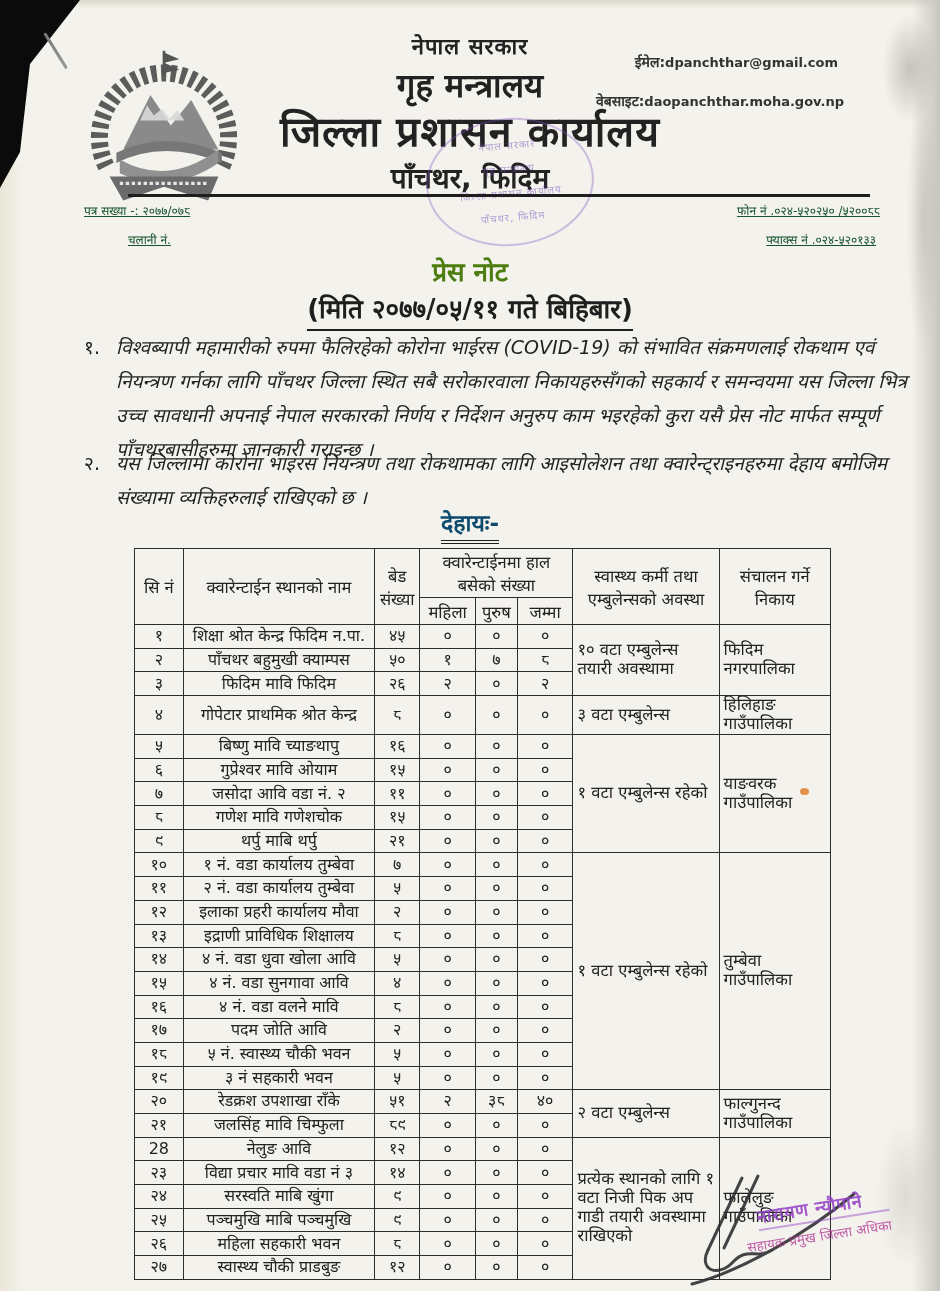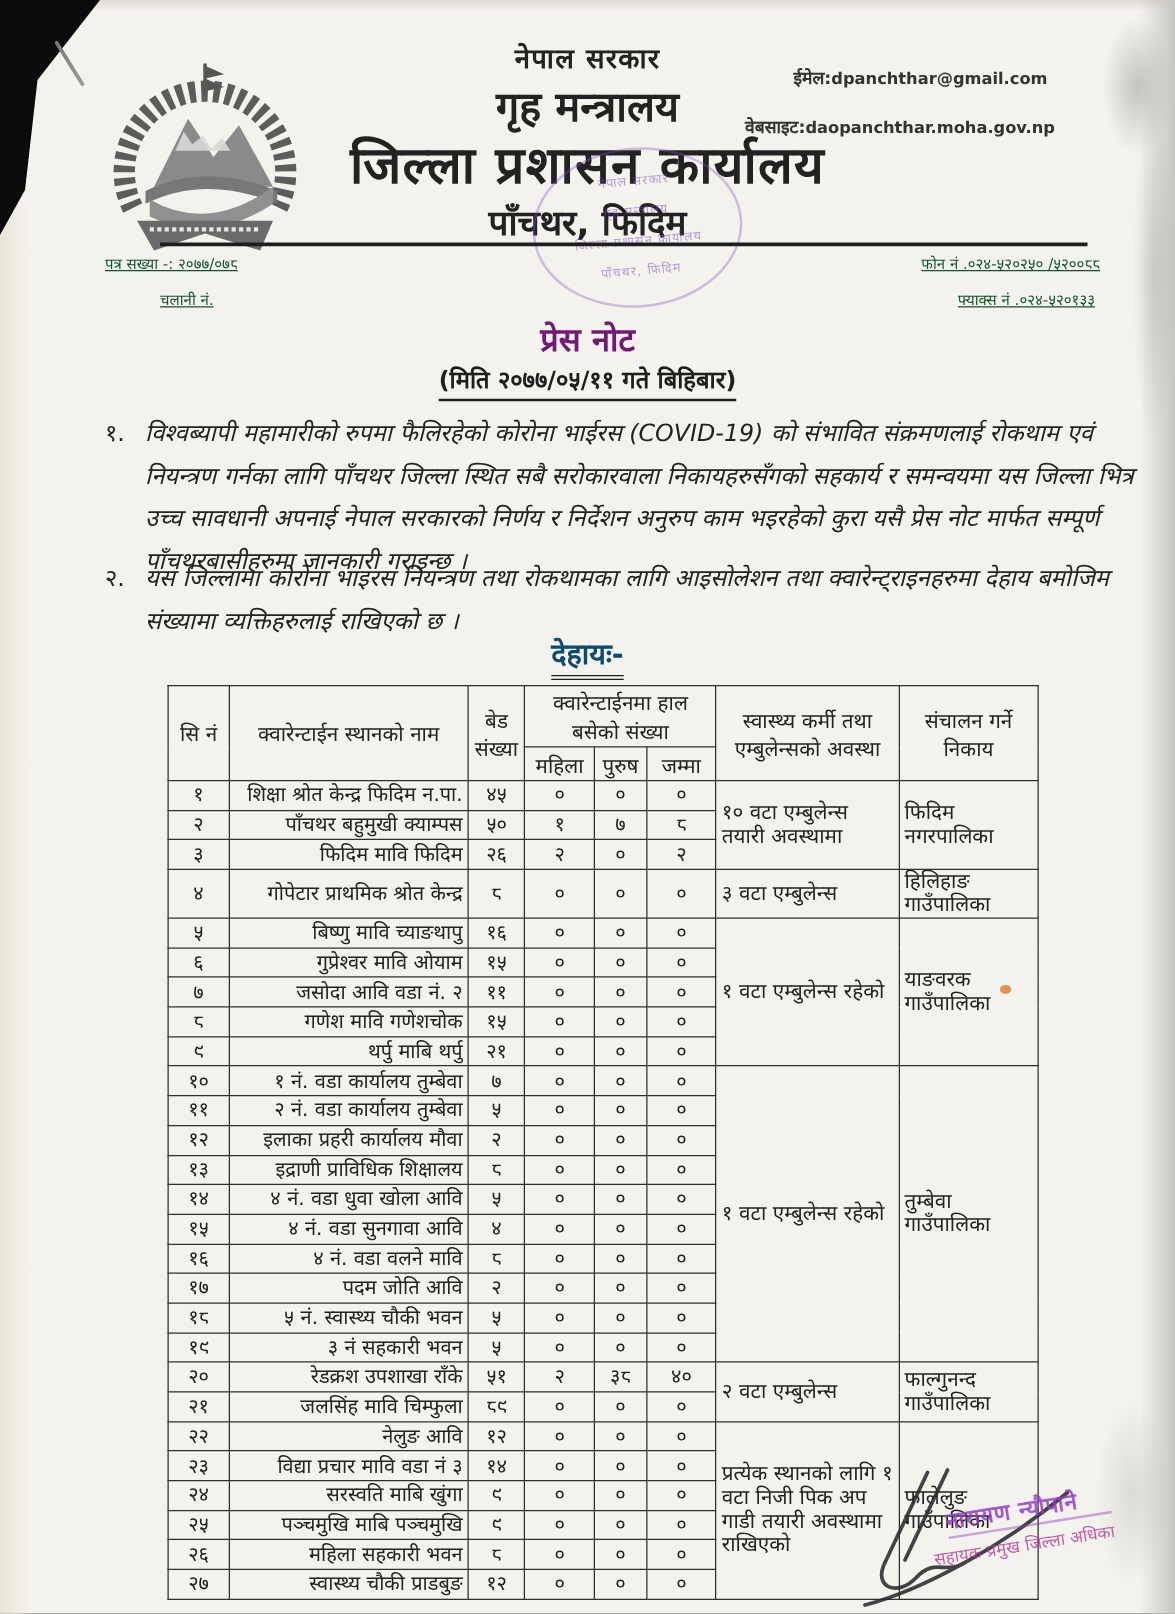--- a/index.html
+++ b/index.html
@@ -43,23 +43,23 @@
   .website-line{top:91px;right:96px;}
   .rule{position:absolute;top:194px;left:128px;width:742px;height:3px;background:#1e1e1e;}
 
   .meta-line{position:absolute;font-size:12px;color:#14532d;white-space:nowrap;text-decoration:underline;}
   .letter-no{top:202px;left:84px;}
   .chalani-no{top:231px;left:84px;margin-left:44px;}
   .phone-no{top:202px;right:60px;}
   .fax-no{top:231px;right:64px;}
 
   .doc-title-wrap{position:absolute;top:253px;left:0;right:0;text-align:center;}
-  .doc-title{font-size:26px;font-weight:bold;color:#701a75;}
+  .doc-title{font-size:26px;font-weight:bold;color:#4d7c0f;}
   .date-wrap{position:absolute;top:290px;left:0;right:0;text-align:center;}
-  .date-line{display:inline-block;font-size:19px;font-weight:bold;color:#1e1e1e;
+  .date-line{display:inline-block;font-size:26px;font-weight:bold;color:#1e1e1e;
     border-bottom:2px solid #1e1e1e;padding-bottom:3px;}
 
   .para{position:absolute;left:84px;width:830px;display:flex;font-size:19px;line-height:34px;color:#222;}
   .para-1{top:330px;}
   .para-2{top:446px;}
   .para-num{width:32px;flex:0 0 32px;}
   .para-text{flex:1;font-style:italic;}
 
   .dehaya-wrap{position:absolute;top:506px;left:0;right:0;text-align:center;}
   .dehaya{display:inline-block;font-size:23px;font-weight:bold;color:#0c4a6e;
@@ -68,21 +68,21 @@
   
   table.qtable{position:absolute;top:548px;left:134px;width:697px;border-collapse:collapse;
     font-size:16px;color:#222;}
   .qtable th,.qtable td{border:1px solid #2e2e2e;padding:0 4px;}
   .qtable thead th{font-weight:normal;font-size:16.5px;text-align:center;vertical-align:middle;}
   .qtable thead tr.hr1 th{height:48px;}
   .qtable thead tr.hr2 th{height:26px;}
   .qtable tbody tr{height:23.7px;}
   .qtable td{vertical-align:middle;line-height:1.15;}
   .c-sn,.c-num{text-align:center;}
-  .c-name{text-align:right;padding-left:7px;white-space:nowrap;}
+  .c-name{text-align:center;padding-left:7px;white-space:nowrap;}
   .c-amb,.c-agency{text-align:left;font-size:16.5px;line-height:1.55;}
 
   
   .seal{position:absolute;left:426px;top:118px;width:168px;height:128px;
     border:2px solid rgba(123,82,196,.38);border-radius:50%;transform:rotate(-5deg);
     text-align:center;color:rgba(116,76,192,.58);padding-top:14px;box-sizing:border-box;opacity:.9;}
   .seal div{font-size:10px;line-height:24px;letter-spacing:1px;white-space:nowrap;}
 
   
   .signature{position:absolute;left:686px;top:1168px;width:176px;height:122px;}
@@ -359,21 +359,21 @@
         </tr>
         <tr>
           <td class="c-sn">२१</td>
           <td class="c-name">जलसिंह मावि चिम्फुला</td>
           <td class="c-num">८९</td>
           <td class="c-num">०</td>
           <td class="c-num">०</td>
           <td class="c-num">०</td>
         </tr>
         <tr>
-          <td class="c-sn">२२</td>
+          <td class="c-sn">28</td>
           <td class="c-name">नेलुङ आवि</td>
           <td class="c-num">१२</td>
           <td class="c-num">०</td>
           <td class="c-num">०</td>
           <td class="c-num">०</td>
           <td rowspan="6" class="c-amb">प्रत्येक स्थानको लागि १ वटा निजी पिक अप गाडी तयारी अवस्थामा राखिएको</td>
           <td rowspan="6" class="c-agency">फालेलुङ गाउँपालिका</td>
         </tr>
         <tr>
           <td class="c-sn">२३</td>

